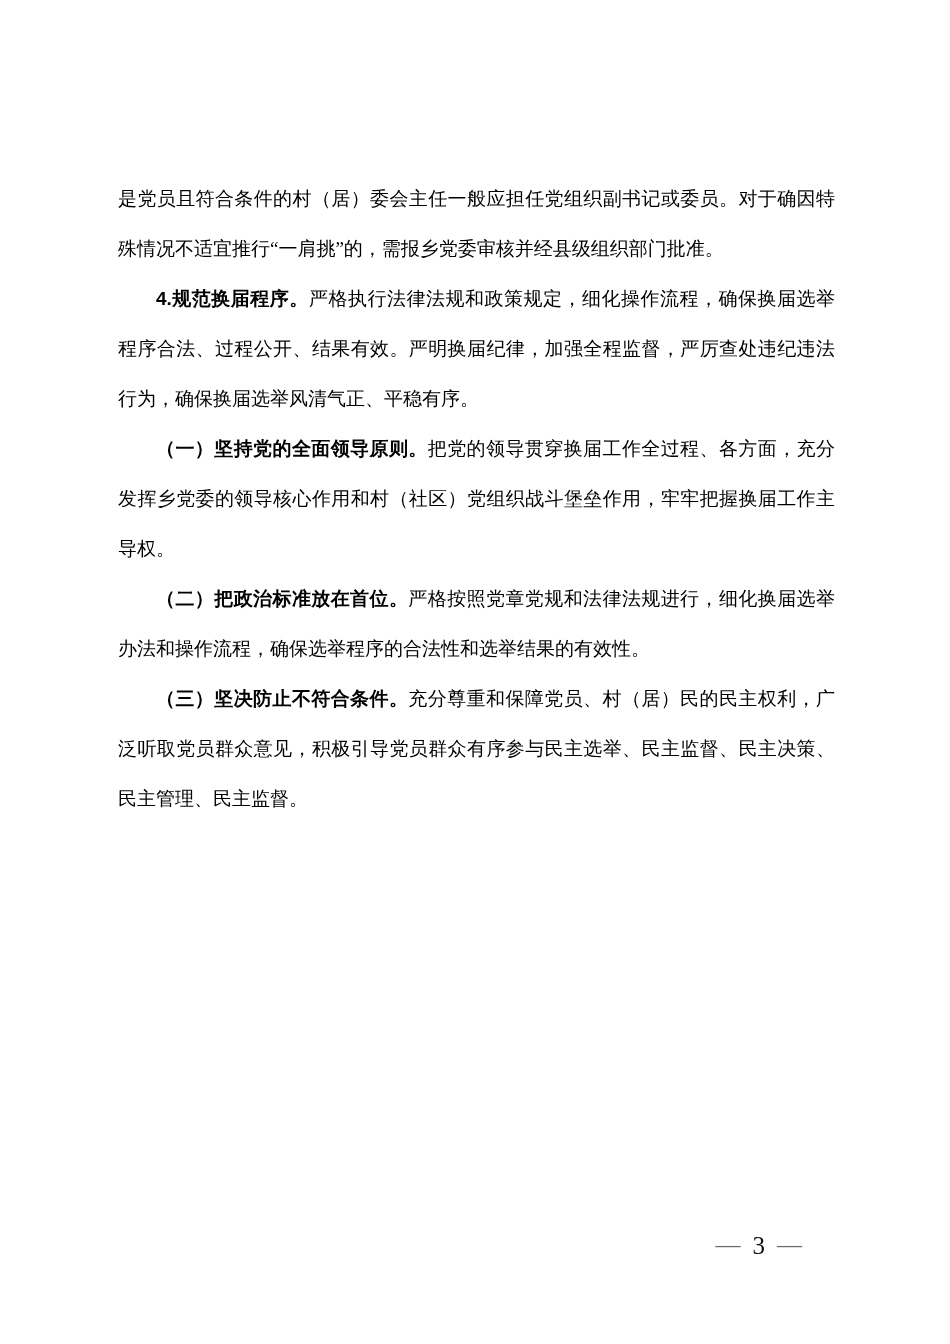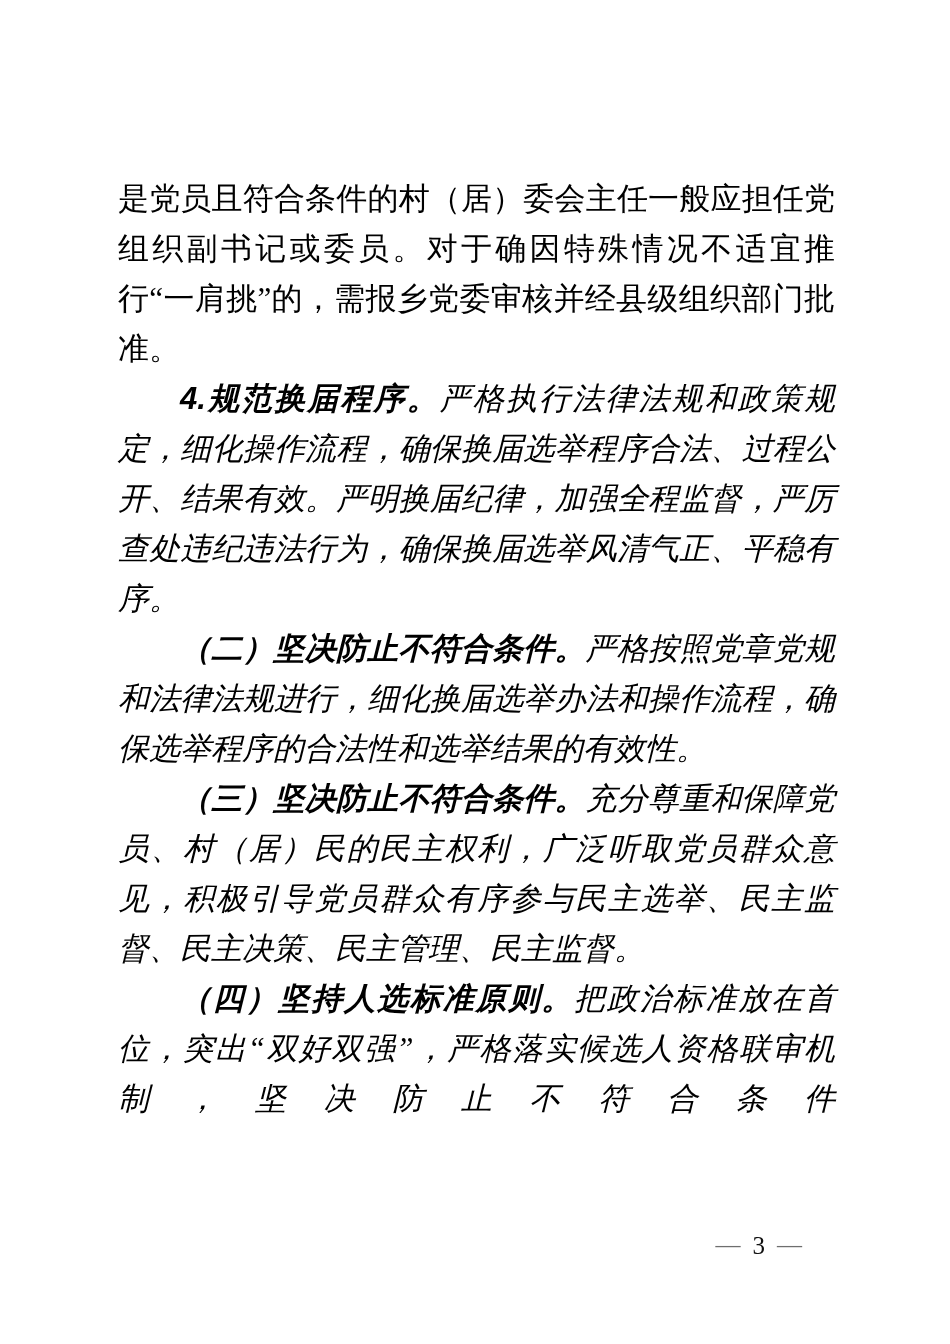--- a/index.html
+++ b/index.html
@@ -18,31 +18,30 @@
     color: #000000;
   }
   .text-block {
     position: absolute;
     top: 174px;
     left: 118px;
     width: 717px;
   }
   .para {
     margin: 0;
-    font-size: 31px;
+    font-size: 19px;
     line-height: 50px;
     text-align: justify;
     text-justify: inter-character;
     color: #000000;
     word-break: break-all;
     overflow-wrap: break-word;
   }
   .para.indent {
     text-indent: 2em;
-    font-style: italic;
   }
   .para.continues {
     text-align-last: justify;
   }
   .para b {
     font-weight: bold;
     font-family: "Liberation Sans", "DejaVu Sans", sans-serif;
   }
   .para.heading {
     font-weight: bold;
@@ -69,23 +68,23 @@
   }
 </style>
 </head>
 <body>
 
 <div class="page" style="background: rgb(255, 255, 255);">
 
   <div class="text-block" id="text-block">
       <p class="para"><span>是党员且符合条件的村（居）委会主任一般应担任党组织副书记或委员。对于确因特殊情况不适宜推行“一肩挑”的，需报乡党委审核并经县级组织部门批准。</span></p>
       <p class="para indent"><b>4.规范换届程序。</b><span>严格执行法律法规和政策规定，细化操作流程，确保换届选举程序合法、过程公开、结果有效。严明换届纪律，加强全程监督，严厉查处违纪违法行为，确保换届选举风清气正、平稳有序。</span></p>
-      <p class="para indent"><b>（二）坚决防止不符合条件。</b><span>严格按照党章党规和法律法规进行，细化换届选举办法和操作流程，确保选举程序的合法性和选举结果的有效性。</span></p>
+      <p class="para indent"><b>（一）坚持党的全面领导原则。</b><span>把党的领导贯穿换届工作全过程、各方面，充分发挥乡党委的领导核心作用和村（社区）党组织战斗堡垒作用，牢牢把握换届工作主导权。</span></p>
+      <p class="para indent"><b>（二）把政治标准放在首位。</b><span>严格按照党章党规和法律法规进行，细化换届选举办法和操作流程，确保选举程序的合法性和选举结果的有效性。</span></p>
       <p class="para indent"><b>（三）坚决防止不符合条件。</b><span>充分尊重和保障党员、村（居）民的民主权利，广泛听取党员群众意见，积极引导党员群众有序参与民主选举、民主监督、民主决策、民主管理、民主监督。</span></p>
-      <p class="para indent continues"><b>（四）坚持人选标准原则。</b><span>把政治标准放在首位，突出“双好双强”，严格落实候选人资格联审机制，坚决防止不符合条件</span></p>
     </div>
 
   <div class="page-number">
     <span class="dash" style="color: rgb(110, 110, 110);">—</span>
     <span class="num">3</span>
     <span class="dash" style="color: rgb(110, 110, 110);">—</span>
   </div>
 
 </div>
 

